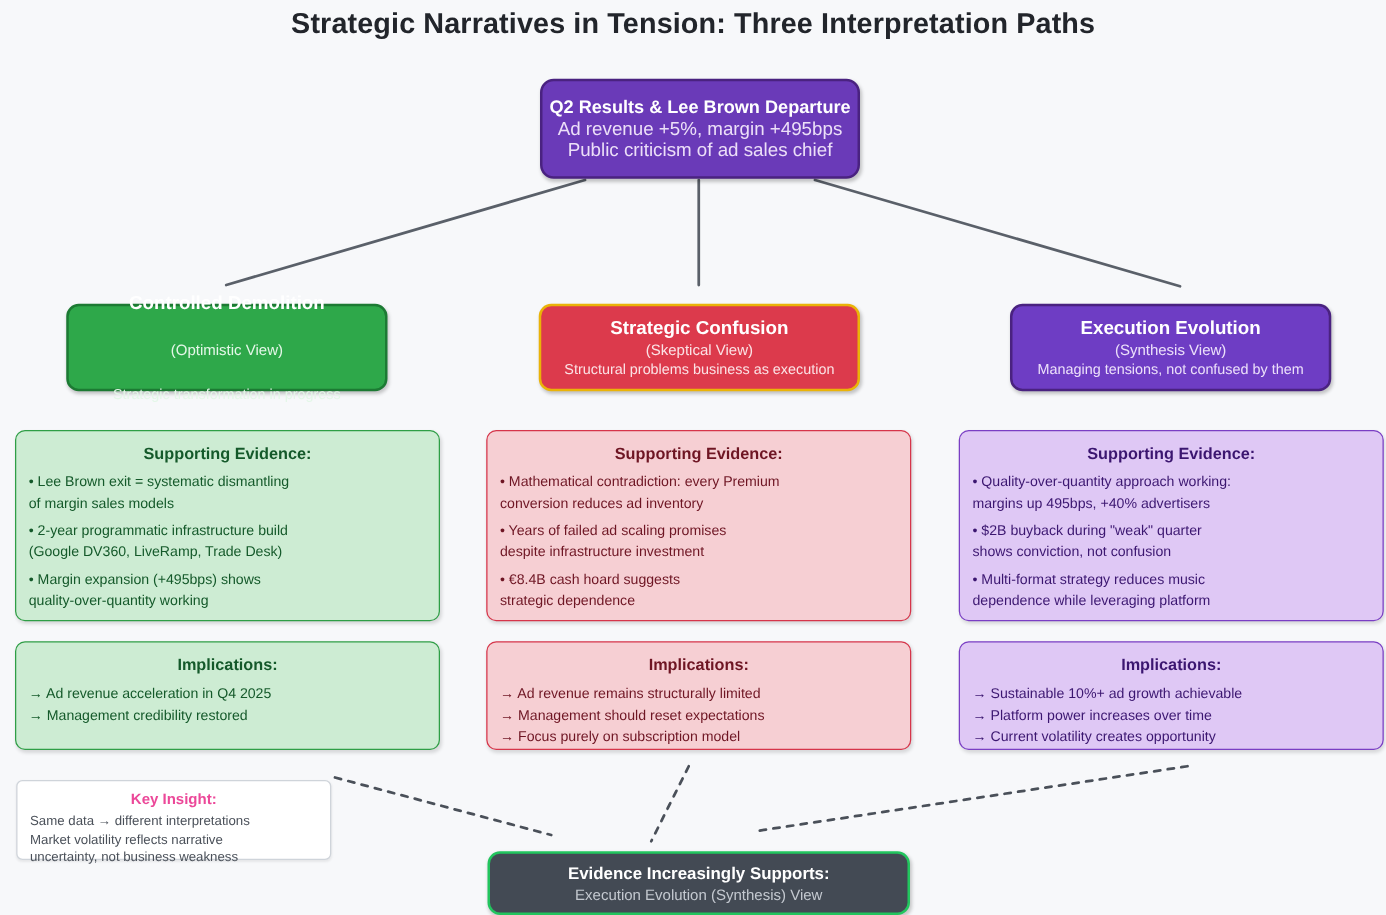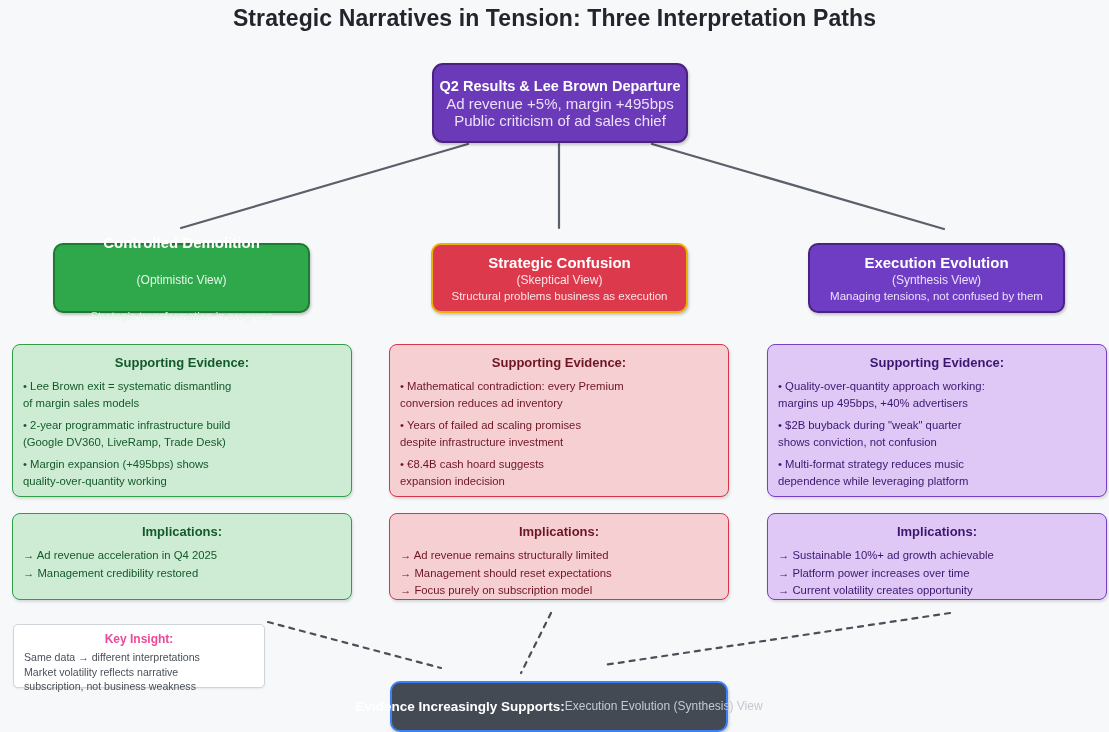--- a/index.html
+++ b/index.html
@@ -200,24 +200,24 @@
     white-space: nowrap;
   }
 
   
   .conclusion {
     left: 390px;
     top: 681px;
     width: 338px;
     height: 51px;
     background: #434a54;
-    border: 2px solid #3b82f6;
+    border: 2px solid #22c55e;
     border-radius: 10px;
     display: flex;
-    flex-direction: row;
+    flex-direction: column;
     align-items: center;
     justify-content: center;
     box-shadow: 1px 2px 3px rgba(0,0,0,0.2);
   }
   .conclusion .hdr {
     font-size: 13.5px;
     font-weight: bold;
     color: #ffffff;
     line-height: 19px;
     white-space: nowrap;
@@ -291,21 +291,21 @@
     <div class="pitem">
       <div class="pline">• Mathematical contradiction: every Premium</div>
       <div class="pline">conversion reduces ad inventory</div>
     </div>
     <div class="pitem">
       <div class="pline">• Years of failed ad scaling promises</div>
       <div class="pline">despite infrastructure investment</div>
     </div>
     <div class="pitem">
       <div class="pline">• €8.4B cash hoard suggests</div>
-      <div class="pline">expansion indecision</div>
+      <div class="pline">strategic dependence</div>
     </div>
   </div>
 
   <div class="node panel evidence p-purple col-right">
     <div class="ptitle">Supporting Evidence:</div>
     <div class="pitem">
       <div class="pline">• Quality-over-quantity approach working:</div>
       <div class="pline">margins up 495bps, +40% advertisers</div>
     </div>
     <div class="pitem">
@@ -335,21 +335,21 @@
     <div class="ptitle">Implications:</div>
     <div class="pline">→ Sustainable 10%+ ad growth achievable</div>
     <div class="pline">→ Platform power increases over time</div>
     <div class="pline">→ Current volatility creates opportunity</div>
   </div>
 
   <div class="node insight">
     <div class="ptitle">Key Insight:</div>
     <div class="pline">Same data → different interpretations</div>
     <div class="pline">Market volatility reflects narrative</div>
-    <div class="pline">subscription, not business weakness</div>
+    <div class="pline">uncertainty, not business weakness</div>
   </div>
 
   <div class="node conclusion">
     <div class="hdr">Evidence Increasingly Supports:</div>
     <div class="sub">Execution Evolution (Synthesis) View</div>
   </div>
 
 </div>
 
 </body></html>

